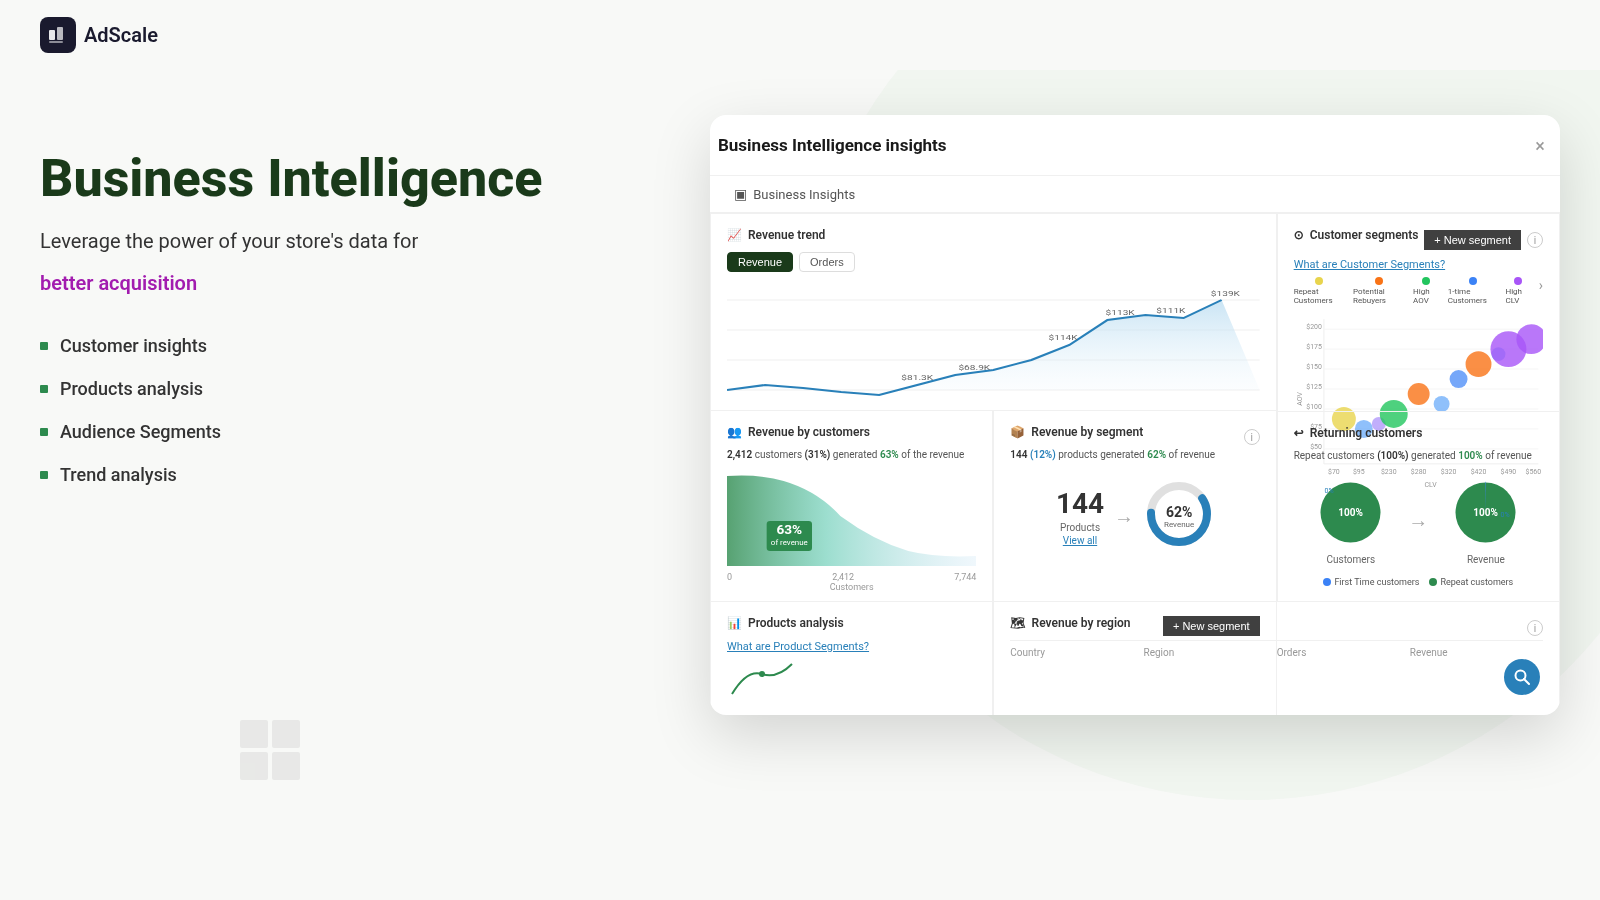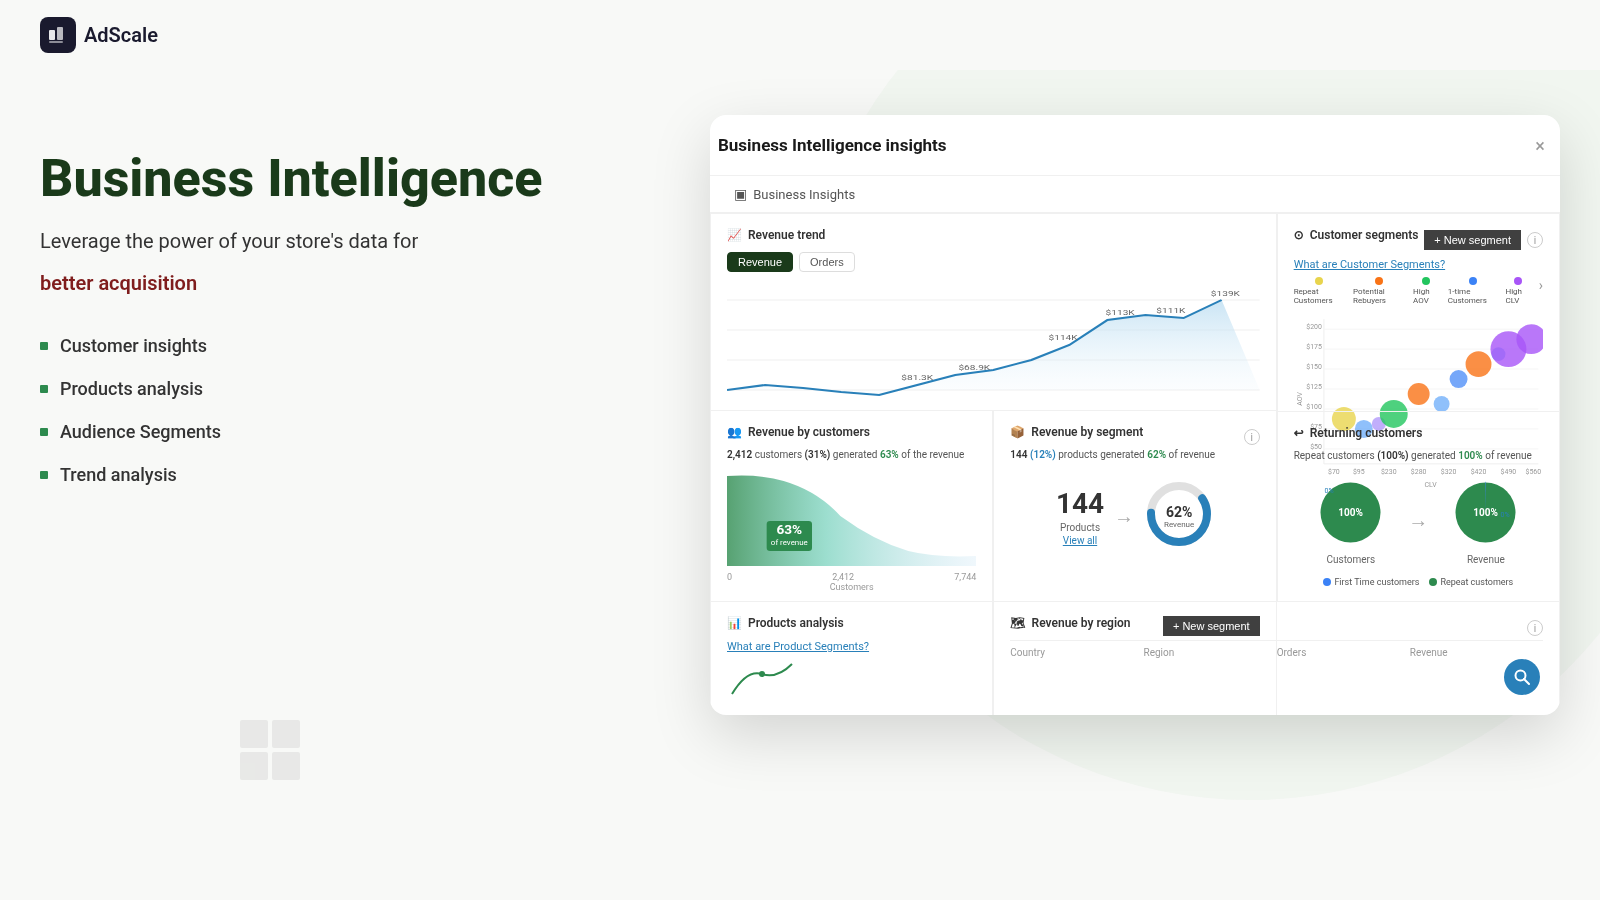--- a/index.html
+++ b/index.html
@@ -77,21 +77,21 @@
     }
     .subtitle {
       font-size: 20px;
       color: #333;
       font-weight: 400;
       line-height: 1.4;
       margin-bottom: 16px;
     }
     .subtitle-green {
       font-size: 20px;
-      color: #7f1d1d;
+      color: #a21caf;
       font-weight: 600;
       margin-bottom: 40px;
     }
     .feature-list {
       list-style: none;
       display: flex;
       flex-direction: column;
       gap: 22px;
     }
     .feature-item {

